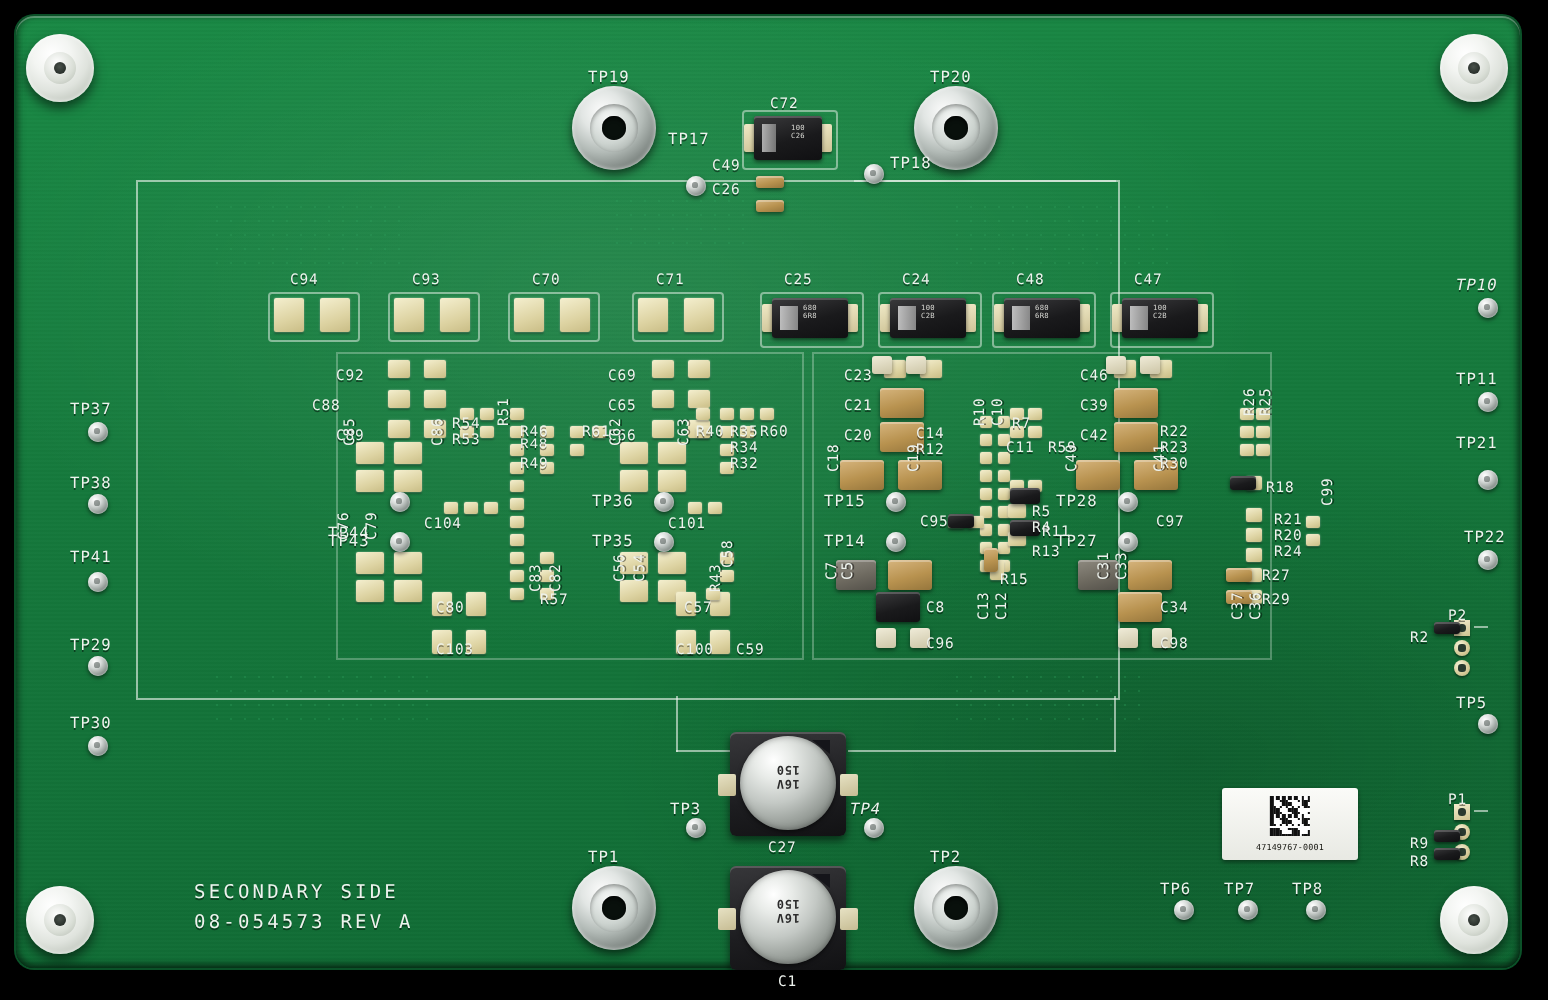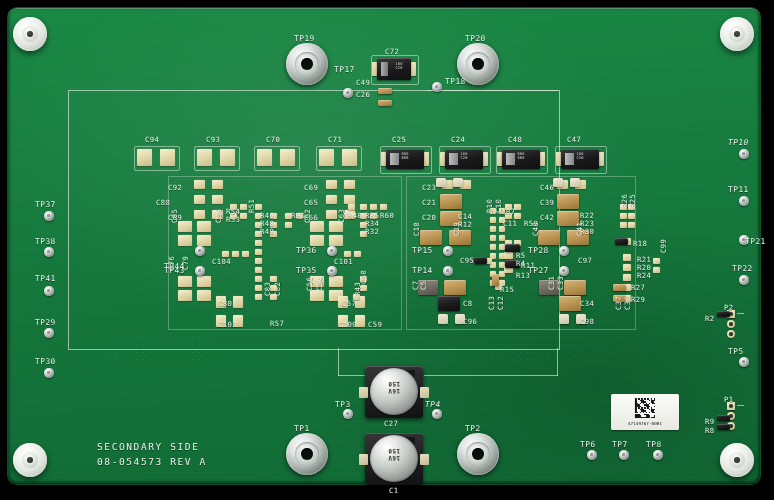--- a/index.html
+++ b/index.html
@@ -876,21 +876,21 @@
       <div class="silk tp" style="left:457px;top:417px;">TP2</div>
       <div class="silk tp" style="left:326px;top:58px;">TP17</div>
       <div class="silk tp" style="left:437px;top:70px;">TP18</div>
       <div class="silk tp" style="left:27px;top:193px;">TP37</div>
       <div class="silk tp" style="left:27px;top:230px;">TP38</div>
       <div class="silk tp" style="left:27px;top:267px;">TP41</div>
       <div class="silk tp" style="left:27px;top:311px;">TP29</div>
       <div class="silk tp" style="left:27px;top:350px;">TP30</div>
       <div class="silk tp" style="left:720px;top:131px;font-style:italic;">TP10</div>
       <div class="silk tp" style="left:720px;top:178px;">TP11</div>
-      <div class="silk tp" style="left:720px;top:230px;margin-left:17px;">TP21</div>
+      <div class="silk tp" style="left:720px;top:210px;">TP21</div>
       <div class="silk tp" style="left:724px;top:257px;">TP22</div>
       <div class="silk tp" style="left:720px;top:340px;">TP5</div>
       <div class="silk tp" style="left:327px;top:393px;">TP3</div>
       <div class="silk tp" style="left:417px;top:393px;font-style:italic;">TP4</div>
       <div class="silk tp" style="left:572px;top:433px;">TP6</div>
       <div class="silk tp" style="left:604px;top:433px;">TP7</div>
       <div class="silk tp" style="left:638px;top:433px;">TP8</div>
       <div class="silk tp" style="left:156px;top:239px;margin-top:16px;">TP44</div>
       <div class="silk tp" style="left:156px;top:259px;">TP43</div>
       <div class="silk tp" style="left:288px;top:239px;">TP36</div>
@@ -921,24 +921,24 @@
       <div class="silk v" style="left:160px;top:262px;">C76</div>
       <div class="silk v" style="left:174px;top:262px;">C79</div>
       <div class="silk" style="left:210px;top:292px;">C80</div>
       <div class="silk" style="left:210px;top:313px;">C103</div>
       <div class="silk v" style="left:256px;top:288px;">C83</div>
       <div class="silk v" style="left:266px;top:288px;">C82</div>
       <div class="silk" style="left:218px;top:200px;">R54</div>
       <div class="silk" style="left:218px;top:208px;">R53</div>
       <div class="silk v" style="left:240px;top:205px;">R51</div>
       <div class="silk" style="left:252px;top:204px;">R46</div>
-      <div class="silk" style="left:252px;top:212px;">R48</div>
+      <div class="silk" style="left:252px;top:212px;font-family:Liberation Mono, monospace;">R48</div>
       <div class="silk" style="left:252px;top:220px;">R49</div>
       <div class="silk" style="left:283px;top:204px;">R61</div>
-      <div class="silk" style="left:262px;top:312px;text-align:center;">R57</div>
+      <div class="silk" style="left:262px;top:288px;text-align:center;">R57</div>
       <div class="silk" style="left:296px;top:176px;">C69</div>
       <div class="silk" style="left:296px;top:191px;">C65</div>
       <div class="silk" style="left:296px;top:206px;">C66</div>
       <div class="silk v" style="left:296px;top:215px;">C62</div>
       <div class="silk v" style="left:330px;top:215px;">C63</div>
       <div class="silk" style="left:326px;top:250px;">C101</div>
       <div class="silk" style="left:334px;top:292px;">C57</div>
       <div class="silk" style="left:330px;top:313px;">C100</div>
       <div class="silk v" style="left:298px;top:283px;">C56</div>
       <div class="silk v" style="left:308px;top:283px;">C54</div>

